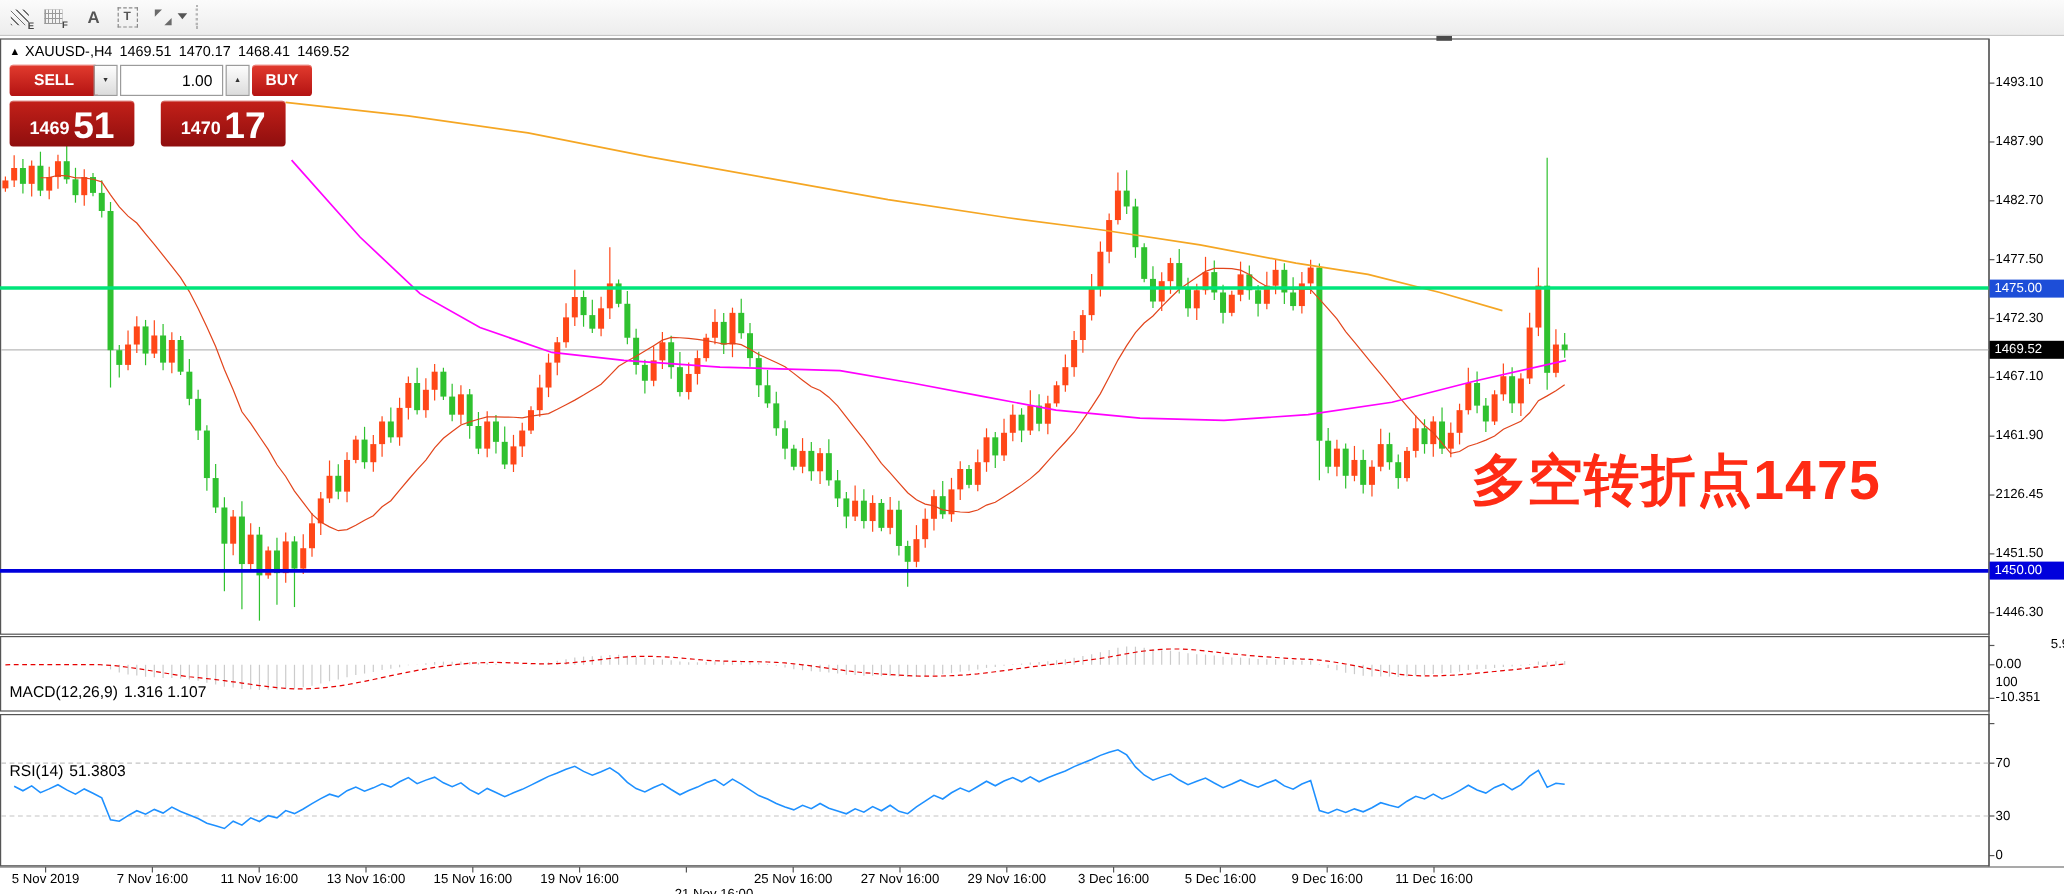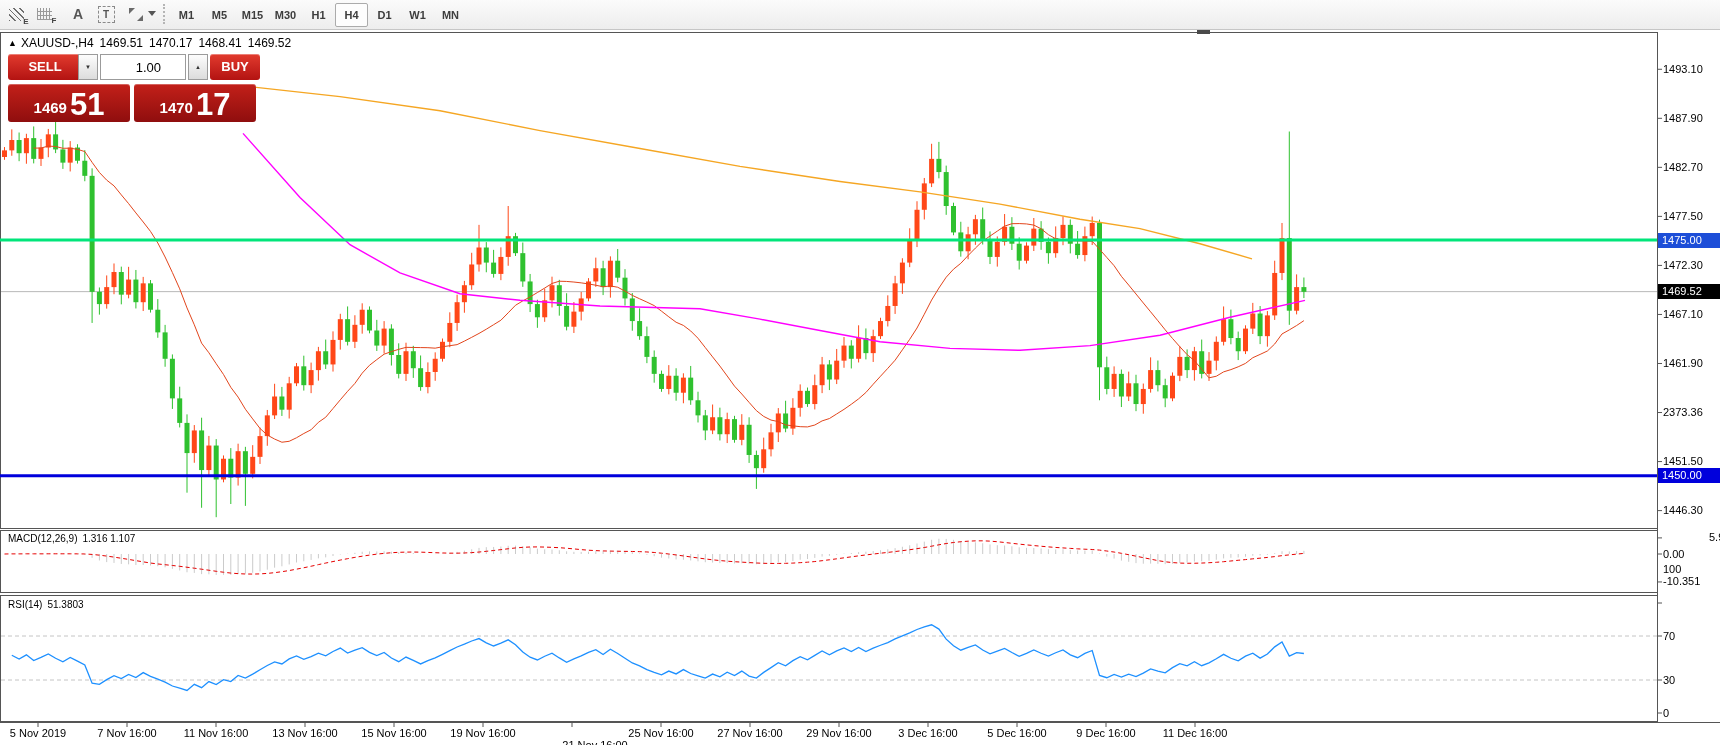--- a/index.html
+++ b/index.html
@@ -37,32 +37,32 @@
   .shiftmark{position:absolute;left:1197px;top:29px;width:13px;height:5px;background:#4a4a4a;}
   
   .tpanel{position:absolute;left:8px;top:54px;width:252px;height:68px;z-index:20;}
   .tbtn{position:absolute;top:0;width:74px;height:26px;border-radius:3px;color:#fff;
     font-size:13px;font-weight:bold;text-align:center;line-height:26px;cursor:pointer;
     background:linear-gradient(#e23b2e,#b31312);box-shadow:inset 0 1px 0 rgba(255,255,255,.35);}
   .spin{position:absolute;top:0;width:20px;height:26px;background:linear-gradient(#fdfdfd,#dcdcdc);
     border:1px solid #9b9b9b;box-sizing:border-box;text-align:center;line-height:24px;
     font-size:6px;color:#333;cursor:pointer;}
   .vol{position:absolute;left:92px;top:0;width:86px;height:26px;border:1px solid #9b9b9b;
-    box-sizing:border-box;font-size:13px;text-align:right;padding-right:24px;color:#000;
+    box-sizing:border-box;font-size:13px;text-align:right;padding-right:8px;color:#000;
     font-family:"Liberation Sans",sans-serif;}
-  .bigbox{position:absolute;top:30px;width:122px;height:38px;border-radius:3px;color:#fff;
+  .bigbox{position:absolute;top:30px;width:104px;height:38px;border-radius:3px;color:#fff;
     background:linear-gradient(#c32019,#8f0e0e);box-shadow:inset 0 1px 0 rgba(255,255,255,.3);
     display:flex;align-items:flex-end;justify-content:center;cursor:pointer;}
   .bigbox .whole{font-size:15px;font-weight:bold;margin:0 3px 6px 0;}
   .bigbox .pips{font-size:31px;font-weight:bold;line-height:34px;}
   
   .ann{position:absolute;left:1226px;top:370px;font-size:46px;font-weight:bold;
     white-space:nowrap;letter-spacing:1px;}
   
-  .indlbl{position:absolute;font-size:10px;color:#000;white-space:nowrap;}
+  .indlbl{position:absolute;font-size:13px;color:#000;white-space:nowrap;margin-top:36px;}
   .indlbl span{margin-right:5px;}
   
   .ptick{position:absolute;left:1663px;width:56px;height:13px;line-height:13px;
     font-size:11px;color:#000;white-space:nowrap;}
   .dtick{position:absolute;top:727px;width:90px;text-align:center;font-size:11px;color:#000;white-space:nowrap;}
   .hl{position:absolute;left:1658px;width:62px;height:15px;line-height:15px;font-size:11px;
     color:#fff;padding-left:4px;box-sizing:border-box;white-space:nowrap;}
   .hl-res{top:233px;background:#1d4ed8;}
   .hl-bid{top:284px;background:#000;}
   .hl-sup{top:468px;background:#0000dc;}
@@ -676,31 +676,20 @@
       <span class="tbox">T</span>
     </span>
     <span class="ticon" style="left:124px">
       <span class="arrowsic">
           <span class="tri1"></span>
           <span class="tri2"></span>
         </span>
     </span>
     <span class="caret" style="left:148px"></span>
     <span class="tsep"></span>
-    <div id="tfbar">
-        <div class="tf">M1</div>
-        <div class="tf">M5</div>
-        <div class="tf">M15</div>
-        <div class="tf">M30</div>
-        <div class="tf">H1</div>
-        <div class="tf active">H4</div>
-        <div class="tf">D1</div>
-        <div class="tf">W1</div>
-        <div class="tf">MN</div>
-      </div>
   </div>
 
   <div id="ov">
 
     <div class="title">
       <span class="tri">▲</span><span>XAUUSD-,H4</span><span>1469.51</span><span>1470.17</span><span>1468.41</span><span>1469.52</span>
     </div>
 
     <div class="shiftmark"></div>
 
@@ -713,39 +702,40 @@
       <div class="bigbox" style="left:0">
         <span class="whole">1469</span>
         <span class="pips">51</span>
       </div>
       <div class="bigbox" style="left:126px">
         <span class="whole">1470</span>
         <span class="pips">17</span>
       </div>
     </div>
 
+    <div class="ann" id="ann" style="color: rgb(255, 43, 20);">多空转折点1475</div>
 
     <div class="indlbl" style="left:8px;top:533px">
       <span>MACD(12,26,9)</span><span>1.316 1.107</span>
     </div>
     <div class="indlbl" style="left:8px;top:599px">
       <span>RSI(14)</span><span>51.3803</span>
     </div>
 
     <div class="hl hl-res">1475.00</div>
     <div class="hl hl-bid">1469.52</div>
     <div class="hl hl-sup">1450.00</div>
   <div class="ptick" style="top: 62.777px;">1493.10</div>
       <div class="ptick" style="top: 111.813px;">1487.90</div>
       <div class="ptick" style="top: 160.849px;">1482.70</div>
       <div class="ptick" style="top: 209.885px;">1477.50</div>
       <div class="ptick" style="top: 258.921px;">1472.30</div>
       <div class="ptick" style="top: 307.957px;">1467.10</div>
       <div class="ptick" style="top: 356.993px;">1461.90</div>
-      <div class="ptick" style="top: 406.029px;">2373.36</div>
+      <div class="ptick" style="top: 406.029px;">2126.45</div>
       <div class="ptick" style="top: 455.065px;">1451.50</div>
       <div class="ptick" style="top: 504.101px;">1446.30</div>
       <div class="ptick" style="top: 531.4px; margin-left: 46px;">5.963</div>
       <div class="ptick" style="top: 547.5px;">0.00</div>
       <div class="ptick" style="top: 575.448px;">-10.351</div>
       <div class="ptick" style="top: 563px;">100</div>
       <div class="ptick" style="top: 629.5px;">70</div>
       <div class="ptick" style="top: 673.5px;">30</div>
       <div class="ptick" style="top: 706.5px;">0</div>
       <div class="dtick" style="left: -7px;">5 Nov 2019</div>

